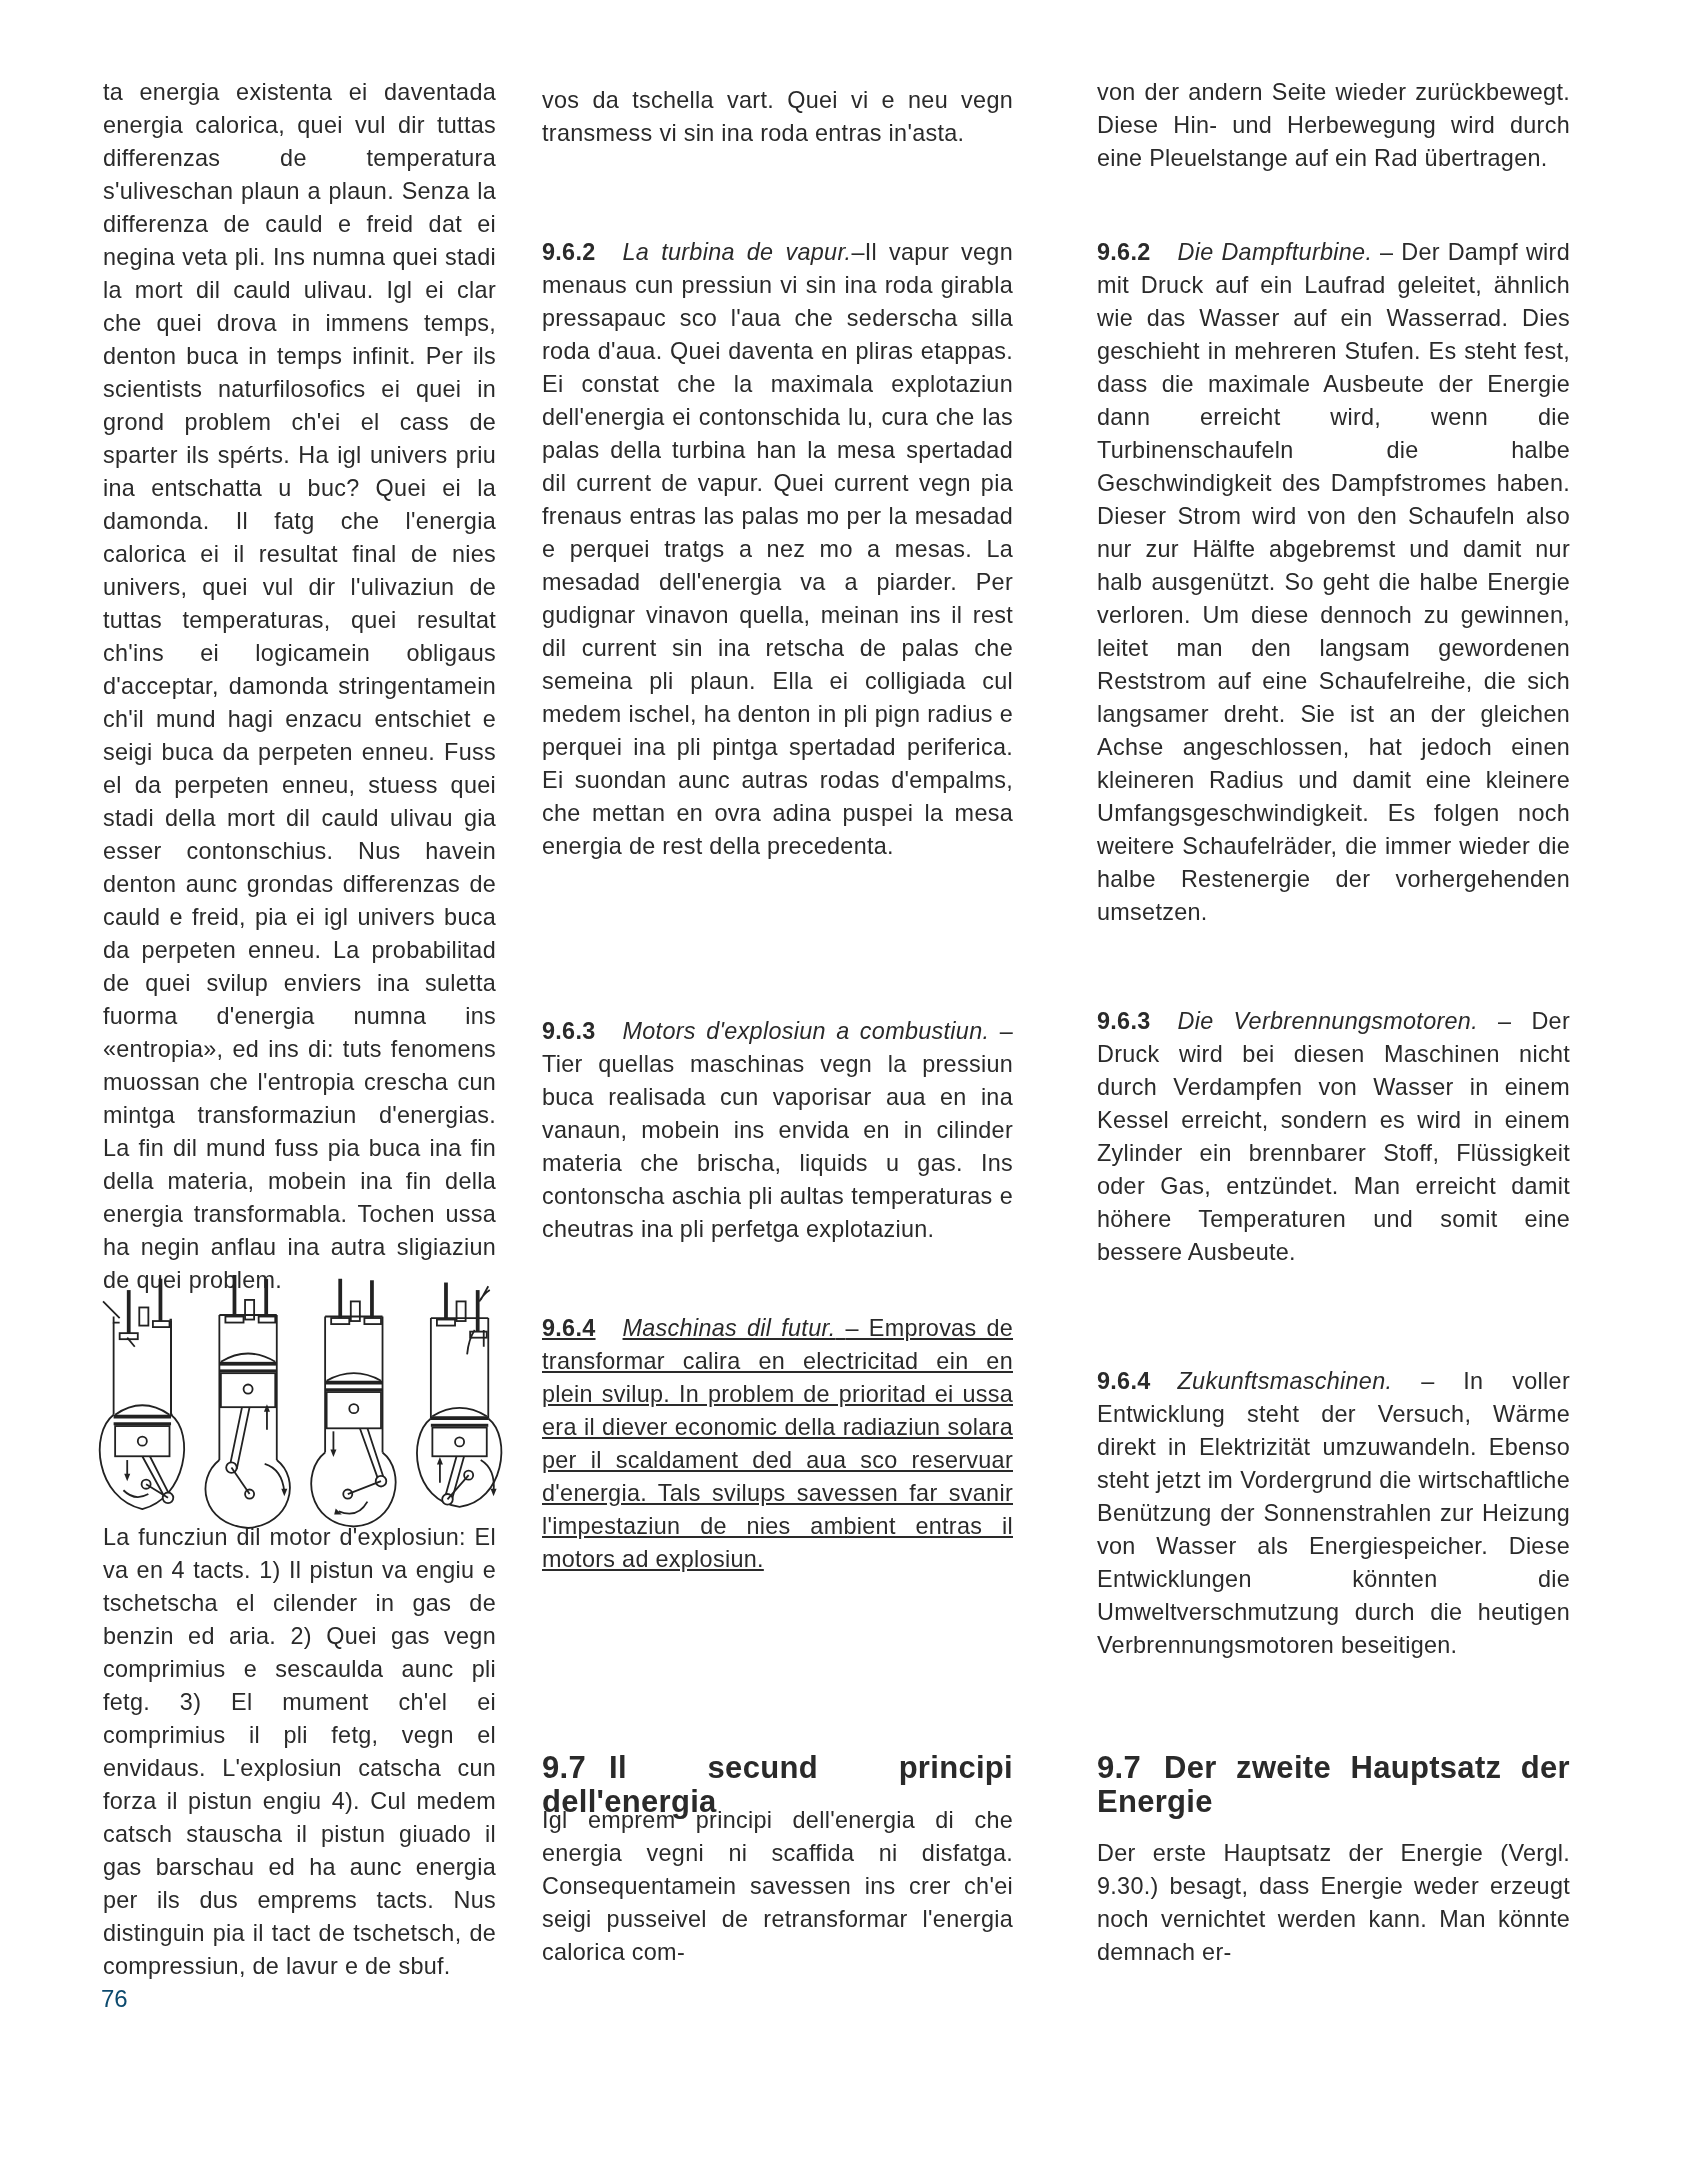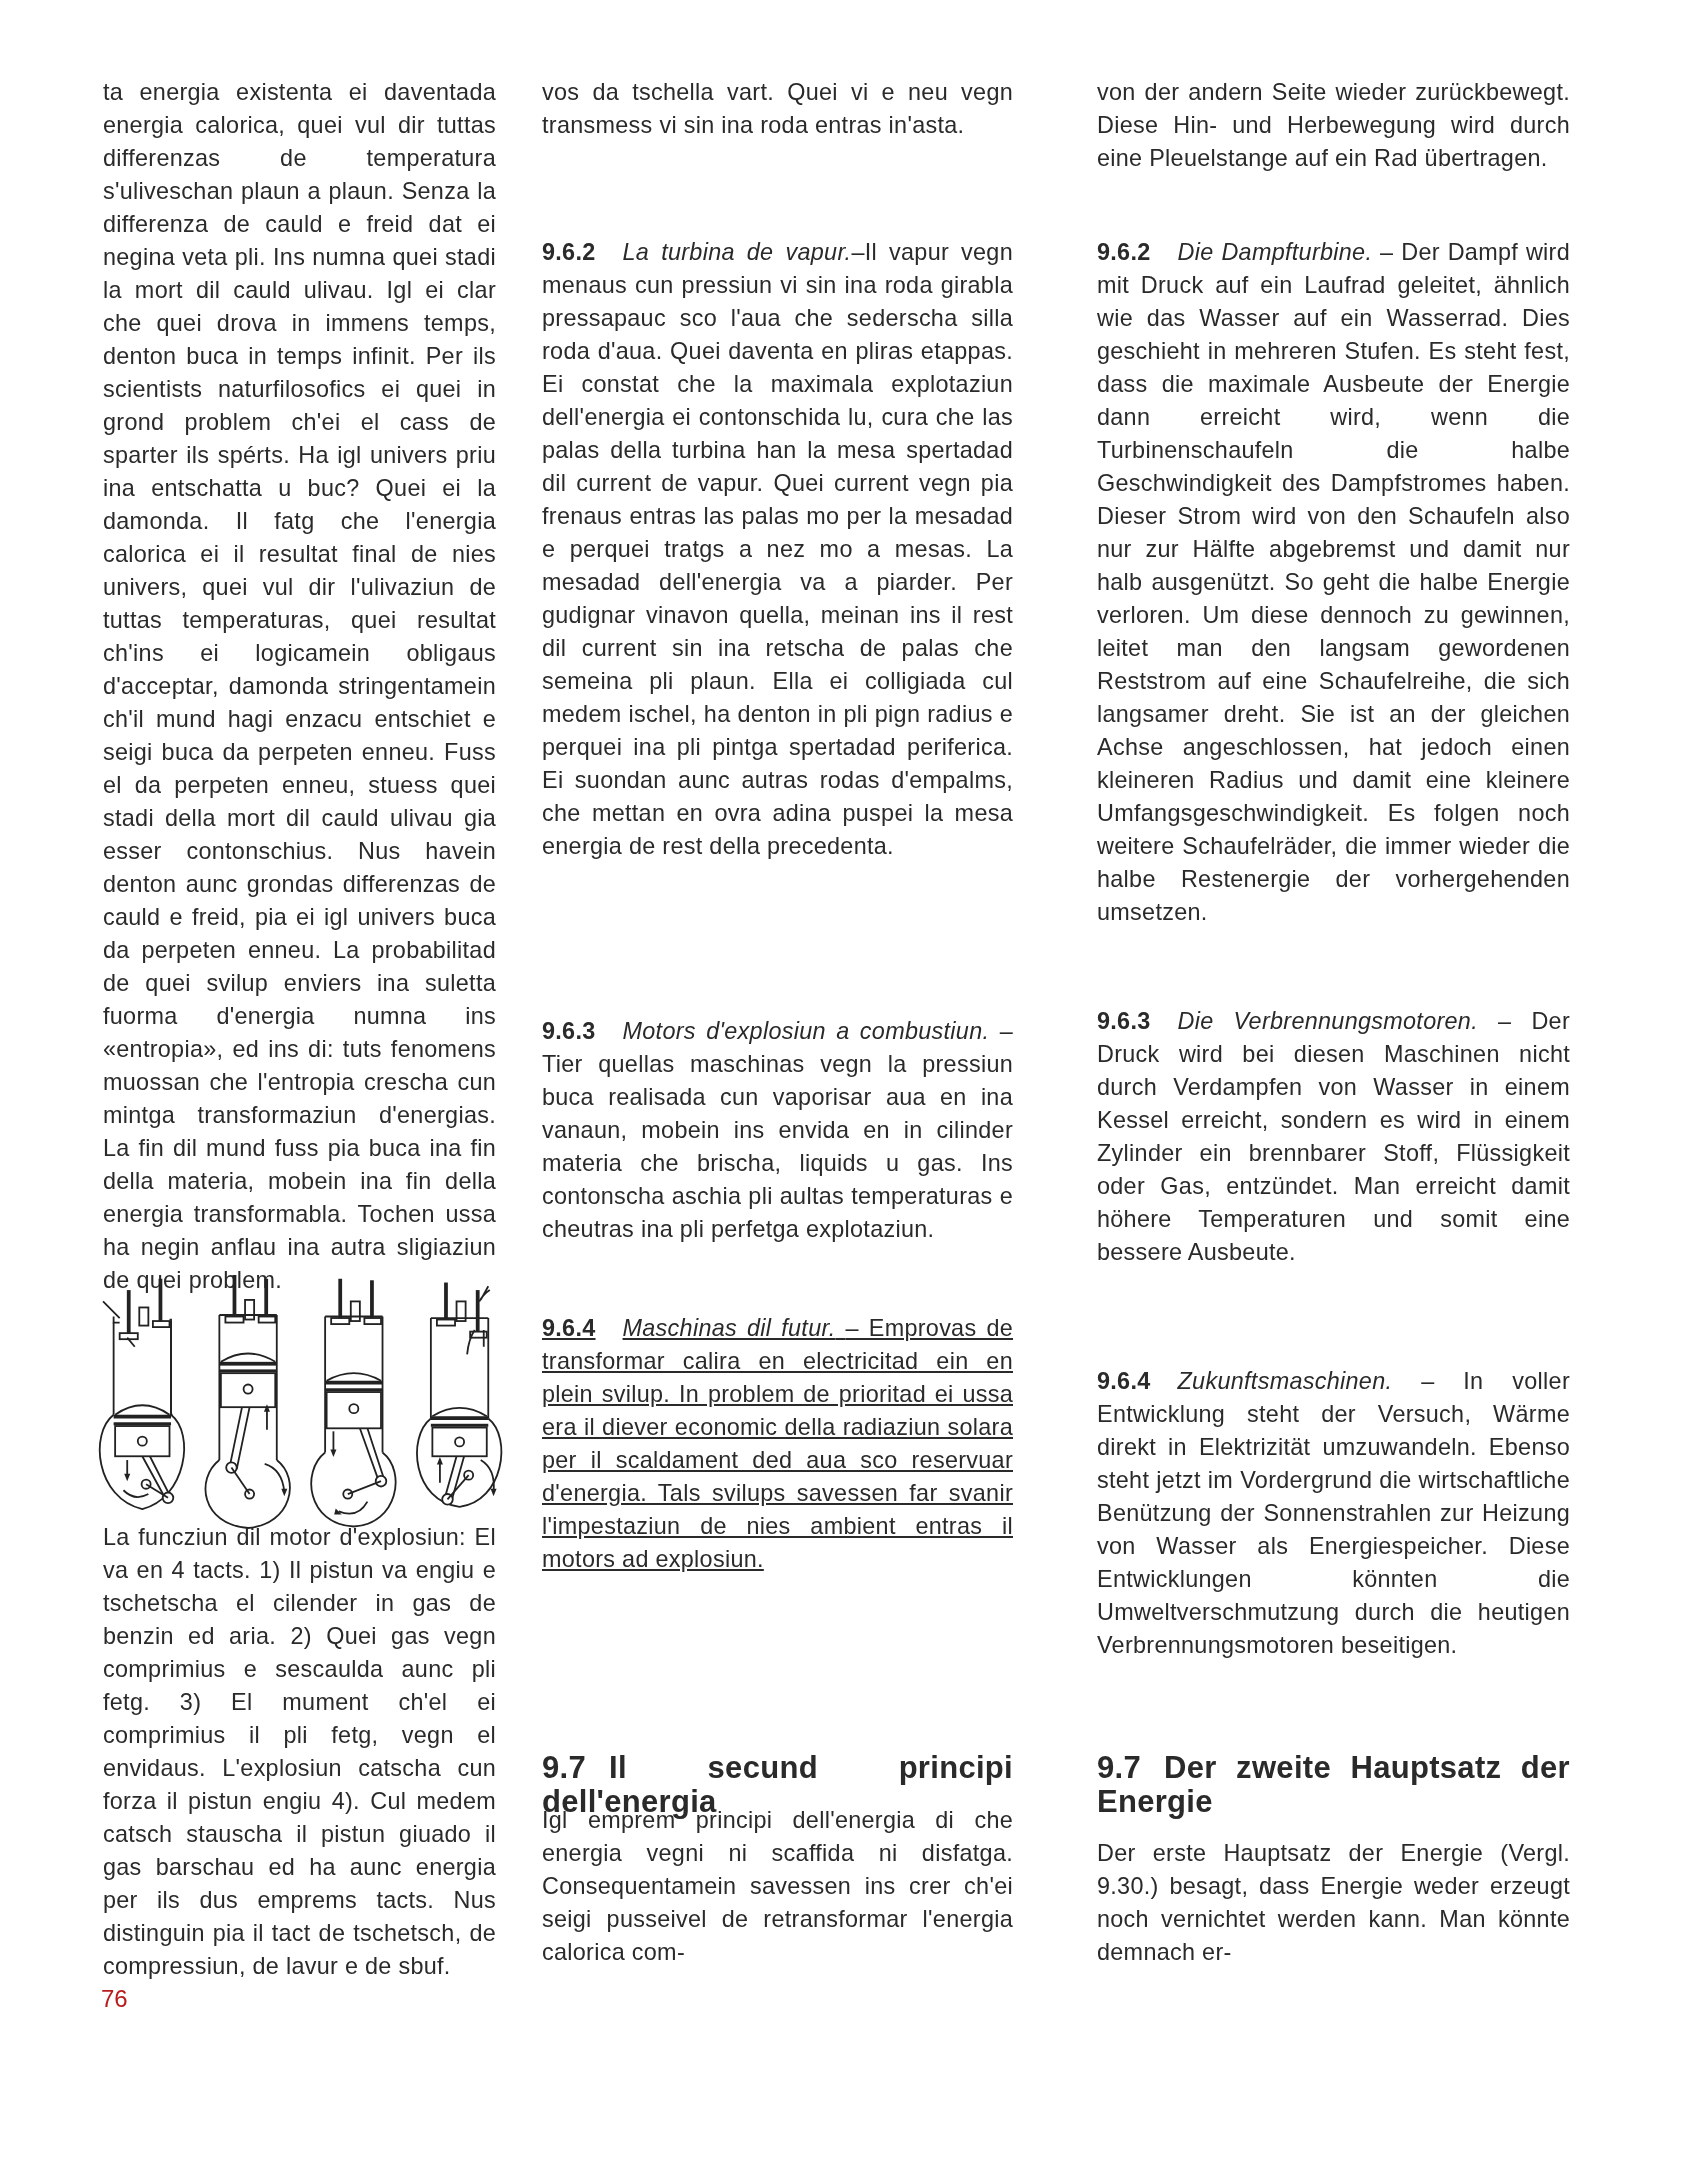--- a/index.html
+++ b/index.html
@@ -8,21 +8,21 @@
   .blk { position: absolute; font-size: 23.4px; line-height: 33px; text-align: justify;
          text-align-last: left; letter-spacing: 0.3px; }
   .col-l { left: 103px; width: 393px; }
   .col-m { left: 542px; width: 471px; }
   .col-r { left: 1065px; width: 473px; margin-left: 32px; }
   .sec-num { font-weight: bold; }
   .sec-title { font-style: italic; }
   .h2 { font-weight: bold; font-size: 31px; line-height: 34px; text-align: justify; text-align-last: left; }
   .h2 .gap { display: inline-block; width: 23px; }
   .gap1 { display: inline-block; width: 27px; }
-  .page-num { position: absolute; left: 101px; top: 1985px; font-size: 24px; color: #b91c1c; }
+  .page-num { position: absolute; left: 101px; top: 1985px; font-size: 24px; color: #0c4a6e; }
   .diagram { position: absolute; left: 97px; top: 1271px; width: 423px; height: 261px; }
   svg .ln { stroke: #222; fill: none; stroke-width: 2.4; }
   svg .th { stroke: #222; fill: none; stroke-width: 5; }
   svg .fl { fill: #222; stroke: none; }
   svg .wh { fill: #fff; stroke: #222; stroke-width: 2.4; }
 </style>
 </head>
 <body>
 
 <div class="blk col-l" style="top:76px; hyphens:auto;" lang="rm">ta energia existenta ei daventada energia calorica, quei vul dir tuttas differenzas de temperatura s'uliveschan plaun a plaun. Senza la differenza de cauld e freid dat ei negina veta pli. Ins numna quei stadi la mort dil cauld ulivau. Igl ei clar che quei drova in immens temps, denton buca in temps infinit. Per ils scientists naturfilosofics ei quei in grond problem ch'ei el cass de sparter ils spérts. Ha igl univers priu ina entschatta u buc? Quei ei la damonda. Il fatg che l'energia calorica ei il resultat final de nies univers, quei vul dir l'ulivaziun de tuttas temperaturas, quei resultat ch'ins ei logicamein obligaus d'acceptar, damonda stringentamein ch'il mund hagi enzacu entschiet e seigi buca da perpeten enneu. Fuss el da perpeten enneu, stuess quei stadi della mort dil cauld ulivau gia esser contonschius. Nus havein denton aunc grondas differenzas de cauld e freid, pia ei igl univers buca da perpeten enneu. La probabilitad de quei svilup enviers ina suletta fuorma d'energia numna ins «entropia», ed ins di: tuts fenomens muossan che l'entropia crescha cun mintga transformaziun d'energias. La fin dil mund fuss pia buca ina fin della materia, mobein ina fin della energia transformabla. Tochen ussa ha negin anflau ina autra sligiaziun de quei problem.</div>
@@ -126,21 +126,21 @@
       <path class="fl" d="M101 288 L109 288 L105 298 Z"></path>
       <path class="ln" d="M70 110 Q 72 90 80 78 M92 100 L92 78 M86 40 Q 92 30 100 25 M88 38 L98 20"></path>
     </g>
   </svg>
 </div>
 
 <div class="blk col-l" style="top:1521px;">La funcziun dil motor d'explosiun: El va en 4 tacts. 1) Il pistun va engiu e tschetscha el cilender in gas de benzin ed aria. 2) Quei gas vegn comprimius e sescaulda aunc pli fetg. 3) El mument ch'el ei comprimius il pli fetg, vegn el envidaus. L'explosiun catscha cun forza il pistun engiu 4). Cul medem catsch stauscha il pistun giuado il gas barschau ed ha aunc energia per ils dus emprems tacts. Nus distinguin pia il tact de tschetsch, de compressiun, de lavur e de sbuf.</div>
 
 <div class="page-num">76</div>
 
-<div class="blk col-m" style="top:76px;">vos da tschella vart. Quei vi e neu vegn transmess vi sin ina roda entras in'asta.</div>
+<div class="blk col-m" style="top:84px;">vos da tschella vart. Quei vi e neu vegn transmess vi sin ina roda entras in'asta.</div>
 
 <div class="blk col-m" style="top:236px;">
   <span class="sec-num">9.6.2</span><span class="gap1"></span><span class="sec-title">La turbina de vapur.</span><span>–Il vapur vegn menaus cun pressiun vi sin ina roda girabla pressapauc sco l'aua che sederscha silla roda d'aua. Quei daventa en pliras etappas. Ei constat che la maximala explotaziun dell'energia ei contonschida lu, cura che las palas della turbina han la mesa spertadad dil current de vapur. Quei current vegn pia frenaus entras las palas mo per la mesadad e perquei tratgs a nez mo a mesas. La mesadad dell'energia va a piarder. Per gudignar vinavon quella, meinan ins il rest dil current sin ina retscha de palas che semeina pli plaun. Ella ei colligiada cul medem ischel, ha denton in pli pign radius e perquei ina pli pintga spertadad periferica. Ei suondan aunc autras rodas d'empalms, che mettan en ovra adina puspei la mesa energia de rest della precedenta.</span>
 </div>
 
 <div class="blk col-m" style="top:1015px;">
   <span class="sec-num">9.6.3</span><span class="gap1"></span><span class="sec-title">Motors d'explosiun a combustiun.</span> <span>–Tier quellas maschinas vegn la pressiun buca realisada cun vaporisar aua en ina vanaun, mobein ins envida en in cilinder materia che brischa, liquids u gas. Ins contonscha aschia pli aultas temperaturas e cheutras ina pli perfetga explotaziun.</span>
 </div>
 
 <div class="blk col-m" style="top:1312px;text-decoration:underline;">

